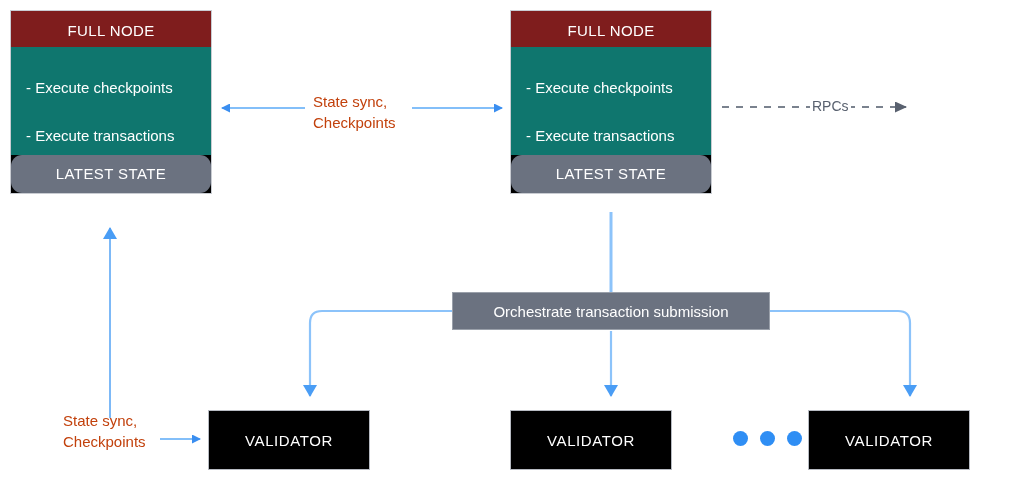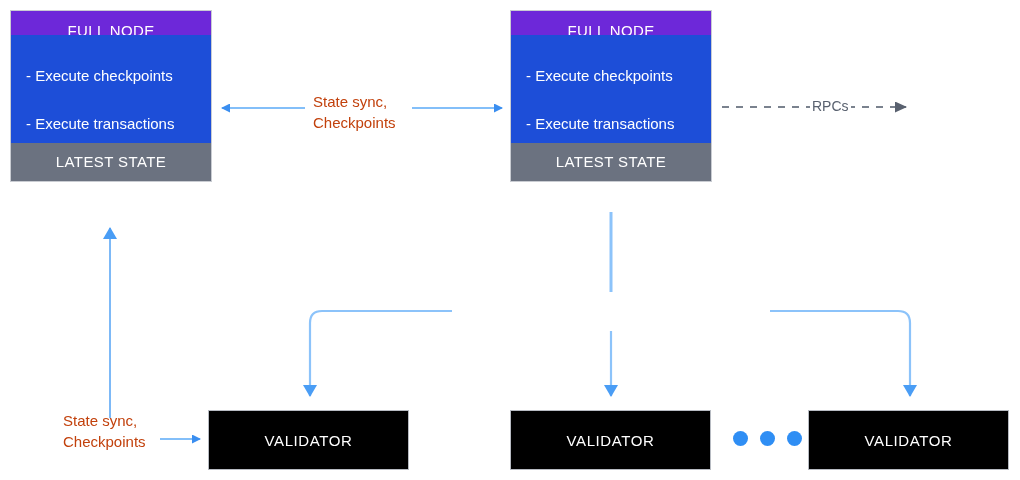--- a/index.html
+++ b/index.html
@@ -32,50 +32,51 @@
 
   
   .node {
     position: absolute;
     width: 202px;
     box-sizing: border-box;
     border: 1px solid #c9ccd2;
     background: #000000;
   }
   .node-header {
-    height: 24px;
+    height: 36px;
     line-height: 40px;
     text-align: center;
     color: #ffffff;
     font-size: 15px;
     letter-spacing: 0.4px;
-    background: #6d28d9;
+    background: #7f1d1d;
   }
   .node-body {
-    background: #1d4ed8;
+    background: #0f766e;
     height: 108px;
     position: relative;
     color: #ffffff;
     font-size: 15px;
   }
   .node-line {
     position: absolute;
     left: 15px;
     white-space: nowrap;
   }
   .node-line.l1 { top: 32px; }
   .node-line.l2 { top: 74px; margin-top: 6px; }
   .node-footer {
     height: 38px;
     line-height: 38px;
     text-align: center;
     color: #ffffff;
     font-size: 15px;
     letter-spacing: 0.4px;
     background: #6b7280;
+    border-radius: 11px;
   }
 
   #node-a { left: 10px; top: 10px; }
   #node-b { left: 510px; top: 10px; }
 
   
   .orchestrator {
     position: absolute;
     left: 452px;
     top: 292px;
@@ -89,21 +90,21 @@
     display: flex;
     align-items: center;
     justify-content: center;
     text-align: center;
   }
 
   
   .validator {
     position: absolute;
     top: 410px;
-    width: 201px;
+    width: 162px;
     height: 60px;
     box-sizing: border-box;
     background: #000000;
     border: 1px solid #b7bbc2;
     color: #ffffff;
     font-size: 15px;
     letter-spacing: 0.6px;
     display: flex;
     align-items: center;
     justify-content: center;
@@ -227,20 +228,23 @@
   </div>
 
   <div class="edge-label" id="label-sync-top">State sync,
 Checkpoints</div>
 
   <div id="label-rpcs">RPCs</div>
 
   <div class="edge-label" id="label-sync-bot">State sync,
 Checkpoints</div>
 
+  <div class="orchestrator">
+    <span>Orchestrate transaction submission</span>
+  </div>
 
   <div class="validator" id="validator-1">
     <span>VALIDATOR</span>
   </div>
   <div class="validator" id="validator-2">
     <span>VALIDATOR</span>
   </div>
   <div class="validator" id="validator-3">
     <span>VALIDATOR</span>
   </div>

